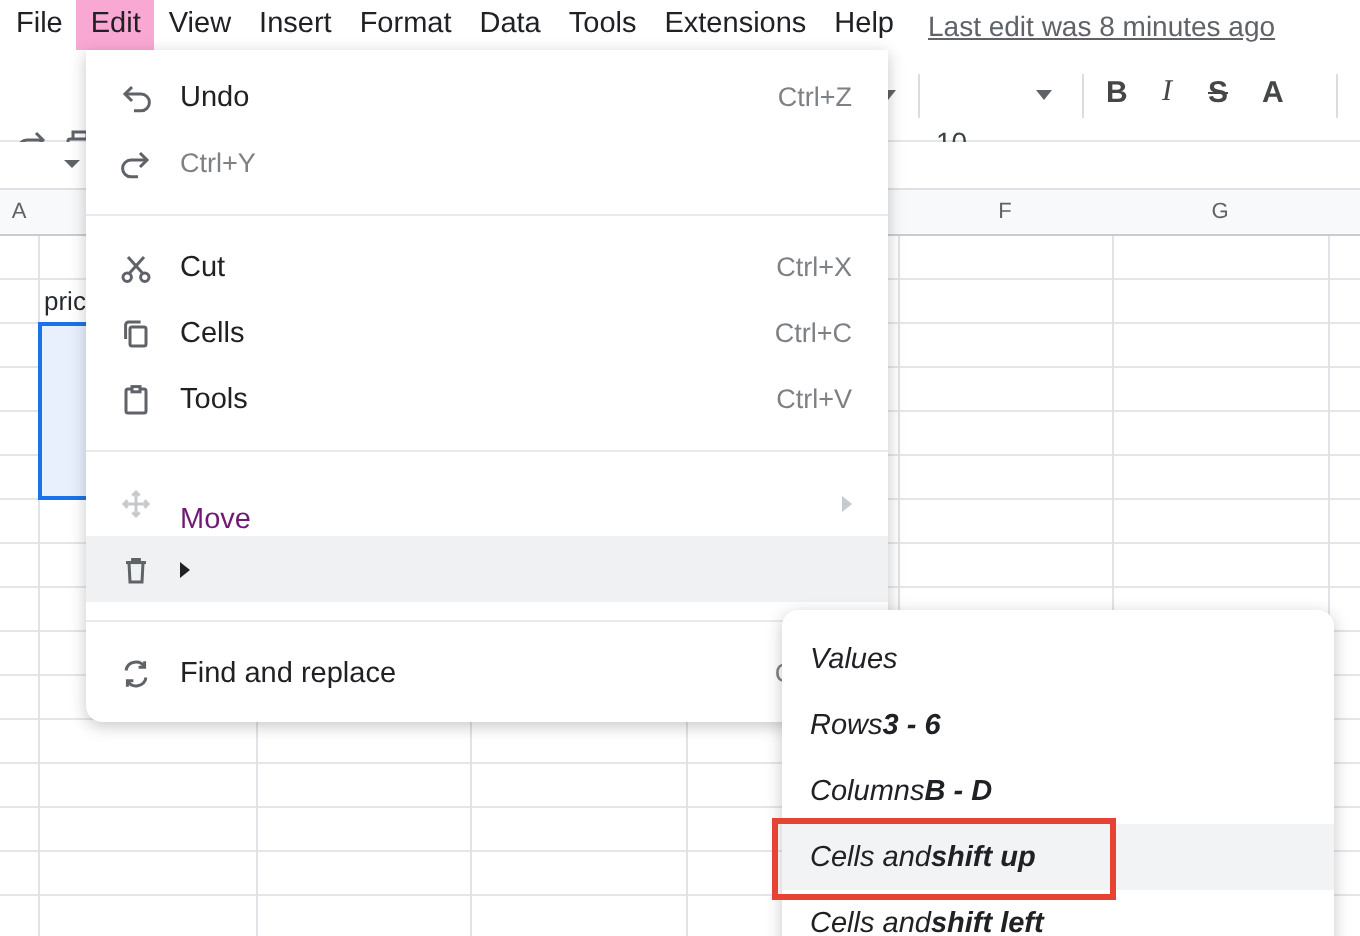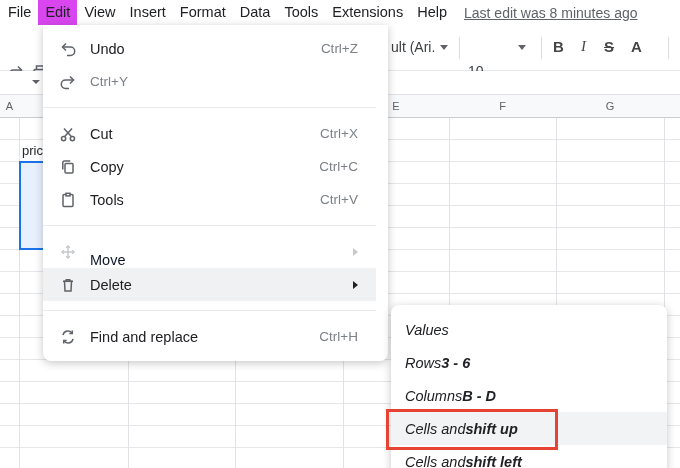--- a/index.html
+++ b/index.html
@@ -7,21 +7,21 @@
   .stage {
     position:relative; width:680px; height:468px; overflow:hidden;
     font-family:"Liberation Sans","DejaVu Sans",sans-serif;
     background:#fff; color:#202124;
   }
   
   .menubar { position:absolute; left:0; top:0; width:680px; height:25px;
     display:flex; align-items:center; padding-left:1px; white-space:nowrap; background:#fff; }
   .menubar .mb-item { font-size:14.5px; color:#202124; padding:0 7px; height:25px;
     line-height:25px; cursor:default; }
-  .menubar .mb-item.active { background:#d946ef; }
+  .menubar .mb-item.active { background:#f9a8d4; }
   .last-edit { font-size:14px; color:#5f6368; text-decoration:underline; margin-left:10px; }
   
   .toolbar { position:absolute; left:0; top:25px; width:680px; height:46px;
     border-bottom:1px solid #e4e7ea; background:#fff; }
   .tb-abs { position:absolute; }
   .tb-text { font-size:14px; color:#3c4043; }
   .tb-caret { width:0; height:0; border-left:4px solid transparent; border-right:4px solid transparent;
     border-top:5px solid #5f6368; display:inline-block; }
   .tb-sep { position:absolute; width:1px; height:22px; top:12px; background:#dadce0; }
   .tb-letter { font-size:15px; color:#444746; }
@@ -41,29 +41,29 @@
     background:#f8f9fa; border-bottom:1px solid #c9ccd1; }
   .col-label { position:absolute; top:0; height:23px; line-height:23px; text-align:center;
     font-size:11px; color:#5f6368; }
   .vline { position:absolute; top:0; width:1px; height:373px; background:#e1e3e7; }
   .grid-rows { position:absolute; left:0; top:23px; width:680px; height:350px;
     background:repeating-linear-gradient(to bottom, transparent 0, transparent 21px, #e4e6e9 21px, #e4e6e9 22px); }
   .cell-text { position:absolute; left:22px; top:48px; font-size:13px; color:#24292e; }
   .selection { position:absolute; left:19px; top:66px; width:80px; height:89px;
     background:#e8f0fe; border:2px solid #1a73e8; border-right:none; }
   
-  .menu-panel { position:absolute; left:43px; top:25px; width:345px; z-index:50;
-    background:#fff; border-radius:0 0 8px 8px; padding:7px 12px 8px 0;
+  .menu-panel { position:absolute; left:43px; top:25px; width:401px; z-index:50;
+    background:#fff; border-radius:0 0 8px 8px; padding:7px 0 8px 0;
     box-shadow:0 2px 8px rgba(32,33,36,.25); }
   .mi { height:33px; display:flex; align-items:center; padding:0 18px 0 16px; cursor:default; }
   .mi .ic { width:18px; height:18px; margin-right:13px; flex:none; }
   .mi .lbl { font-size:14.5px; color:#202124; flex:1; }
   .mi .sc { font-size:13.5px; color:#7d8186; }
   .mi.hl { background:#f0f1f2; }
-  .mi.disabled .lbl { color:#0f172a;margin-top:16px; }
+  .mi.disabled .lbl { color:#701a75;margin-top:16px; }
   .sep { height:1px; background:#e8eaed; margin:9px 0; }
   .tri { width:0; height:0; border-top:4px solid transparent; border-bottom:4px solid transparent;
     border-left:5px solid #202124; }
   .tri.gray { border-left-color:#9aa0a6; }
   .tri.lightgray { border-left-color:#c6cacd; }
   
   .submenu-panel { position:absolute; left:391px; top:305px; width:276px; height:200px; z-index:55;
     background:#fff; border-radius:8px; padding:8px 0;
     box-shadow:0 2px 8px rgba(32,33,36,.25); }
   .smi { height:33px; display:flex; align-items:center; padding:0 14px; font-size:14.5px;
@@ -172,21 +172,21 @@
             <circle cx="13.4" cy="13.6" r="2.1"></circle>
           </svg></span>
       <span class="lbl">Cut</span>
       <span class="sc">Ctrl+X</span>
     </div>
     <div class="mi">
       <span class="ic"><svg class="icn" width="18" height="18" viewBox="0 0 18 18">
             <rect x="6" y="5.5" width="8" height="9.5" rx="1"></rect>
             <path d="M3.8 11.5 V4.5 a1.5 1.5 0 0 1 1.5 -1.5 h6"></path>
           </svg></span>
-      <span class="lbl">Copy</span>
+      <span class="lbl">Cells</span>
       <span class="sc">Ctrl+C</span>
     </div>
     <div class="mi">
       <span class="ic"><svg class="icn" width="18" height="18" viewBox="0 0 18 18">
             <rect x="4" y="3.5" width="10" height="12" rx="1"></rect>
             <rect x="7" y="2.3" width="4" height="2.6" fill="#fff"></rect>
           </svg></span>
       <span class="lbl">Tools</span>
       <span class="sc">Ctrl+V</span>
     </div>
@@ -202,21 +202,20 @@
           </svg></span>
       <span class="lbl">Move</span>
       <span class="tri lightgray"></span>
     </div>
     <div class="mi hl">
       <span class="ic"><svg class="icn" width="18" height="18" viewBox="0 0 18 18">
             <path d="M4 5.3 H14"></path>
             <path d="M7.3 5.3 V3.8 H10.7 V5.3"></path>
             <path d="M5.5 5.3 L6 15 H12 L12.5 5.3 Z"></path>
           </svg></span>
-      <span class="lbl">Delete</span>
       <span class="tri"></span>
     </div>
     <div class="sep"></div>
     <div class="mi">
       <span class="ic"><svg class="icn" width="18" height="18" viewBox="0 0 18 18">
             <path d="M4 7.2 A5 5 0 0 1 13.3 5.6"></path>
             <path d="M13.3 2.6 v3 h-3"></path>
             <path d="M14 10.8 A5 5 0 0 1 4.7 12.4"></path>
             <path d="M4.7 15.4 v-3 h3"></path>
           </svg></span>

